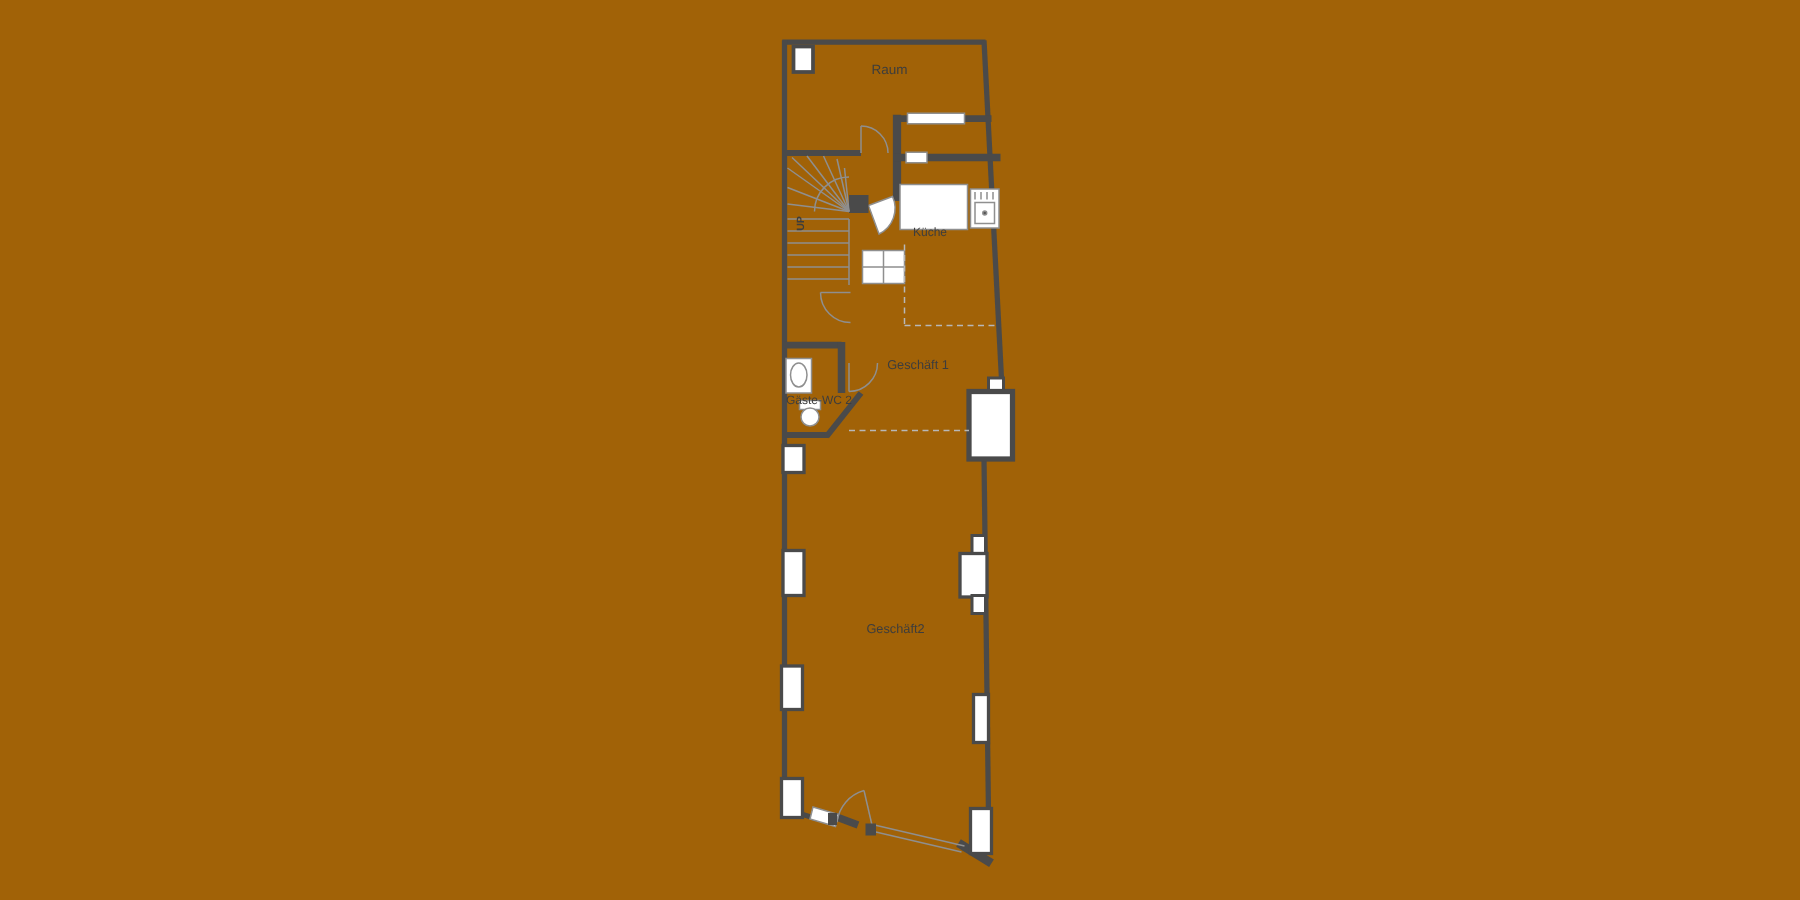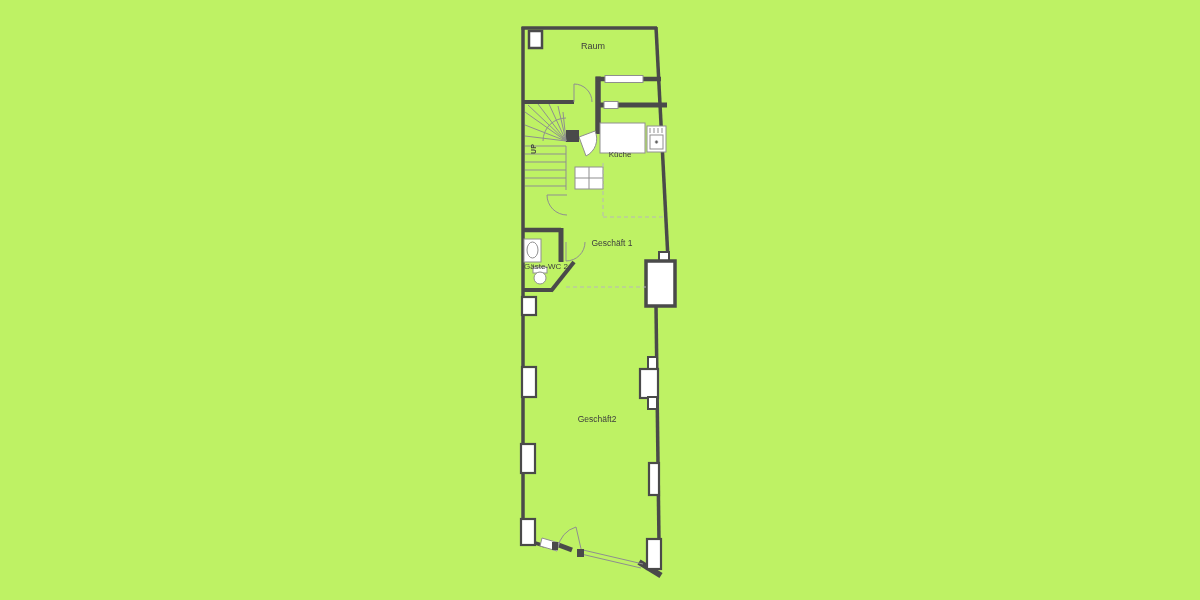--- a/index.html
+++ b/index.html
@@ -1,16 +1,16 @@
 <!DOCTYPE html>
 <html><head>
 <meta charset="utf-8">
 <style>
   html,body{margin:0;padding:0;background:#ffffff;}
-  .stage{position:relative;width:1200px;height:600px;background:#bef264;overflow:hidden;
+  .stage{position:relative;width:1200px;height:600px;background:#a16207;overflow:hidden;
          font-family:"Liberation Sans", sans-serif;}
   svg{display:block;}
   .walls{stroke:#4a4a4a;fill:none;}
   .wallfill{fill:#4a4a4a;stroke:none;}
   .winbay{stroke:#4a4a4a;fill:#ffffff;}
   .thin{stroke:#8f8f8f;fill:none;stroke-width:1;}
   .thinfill{stroke:#8f8f8f;fill:#ffffff;stroke-width:1;}
   .dash{stroke:#b8b8b8;fill:none;stroke-width:1;stroke-dasharray:4 3;}
   .labels text{fill:#3d3d3d;}
   text{font-family:"Liberation Sans", sans-serif;}

